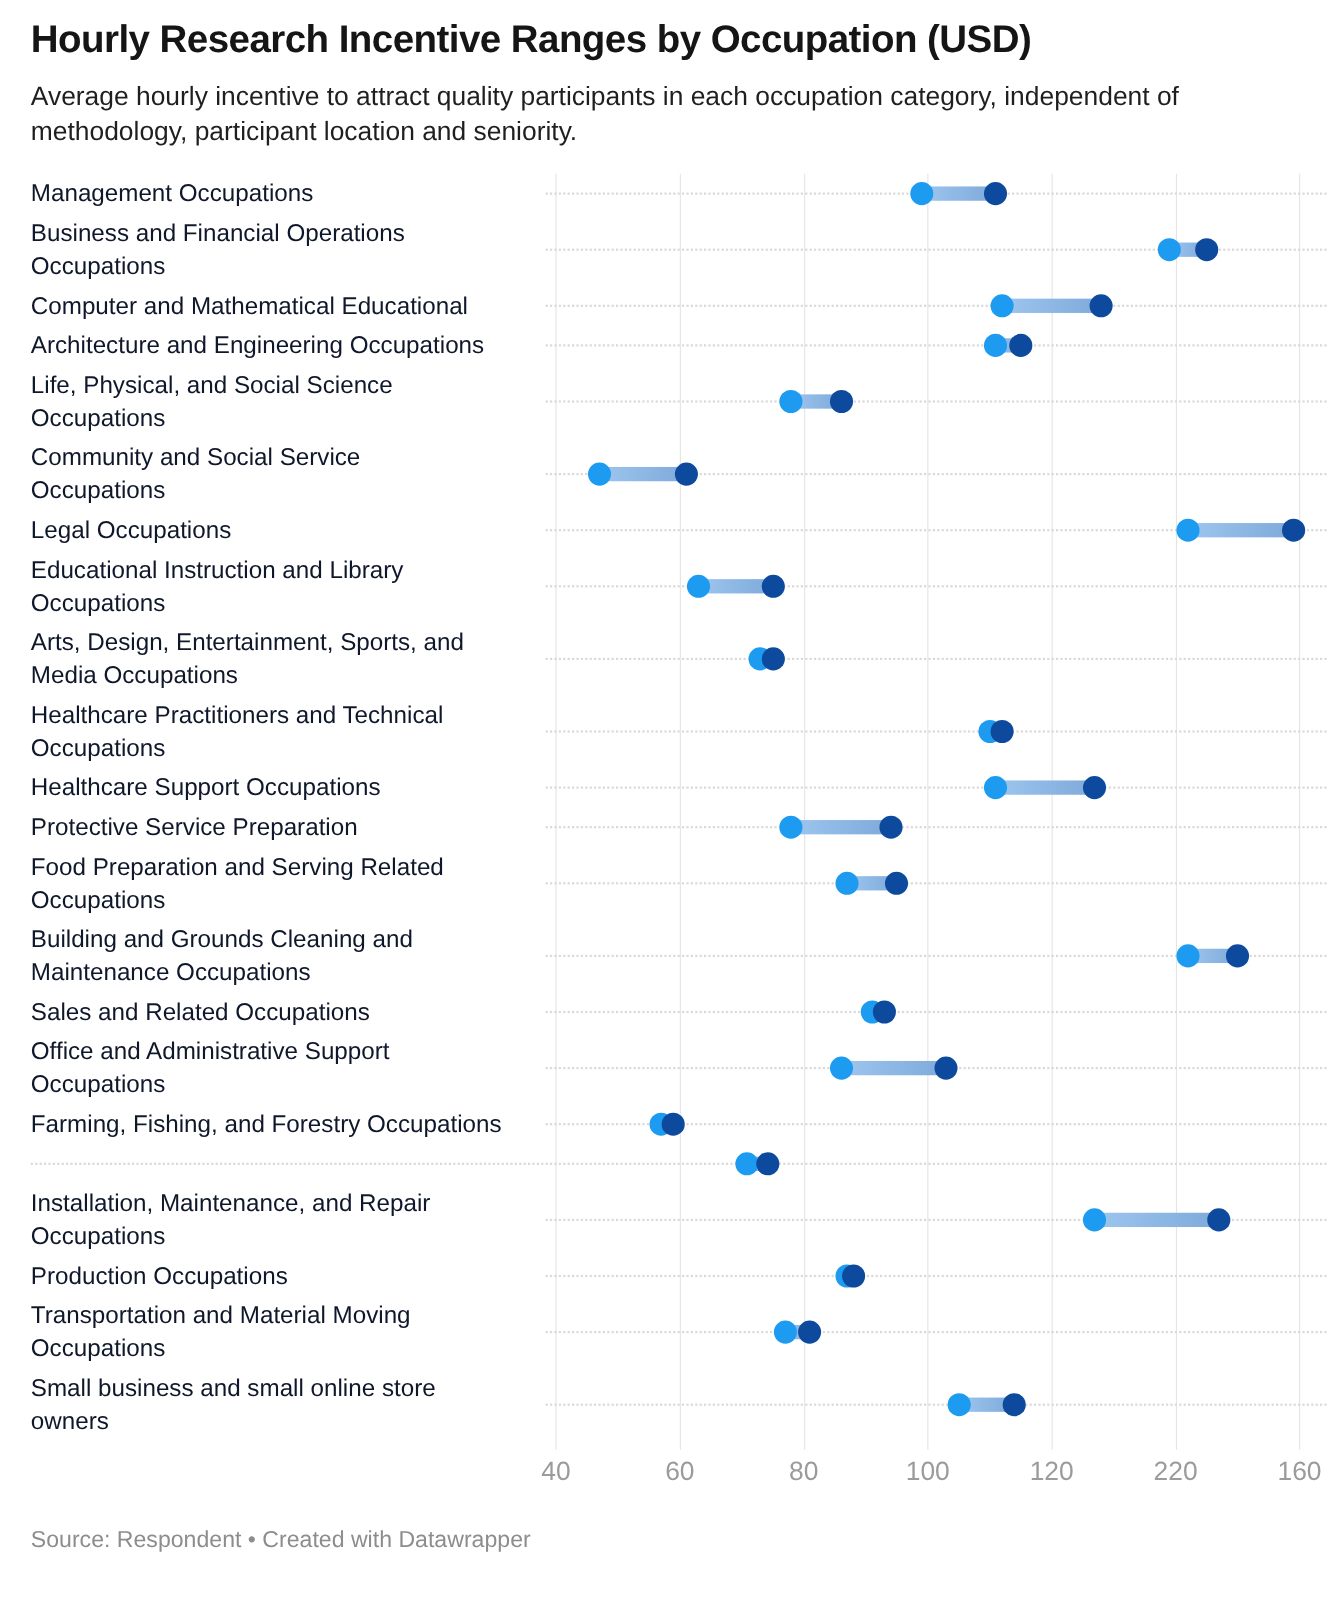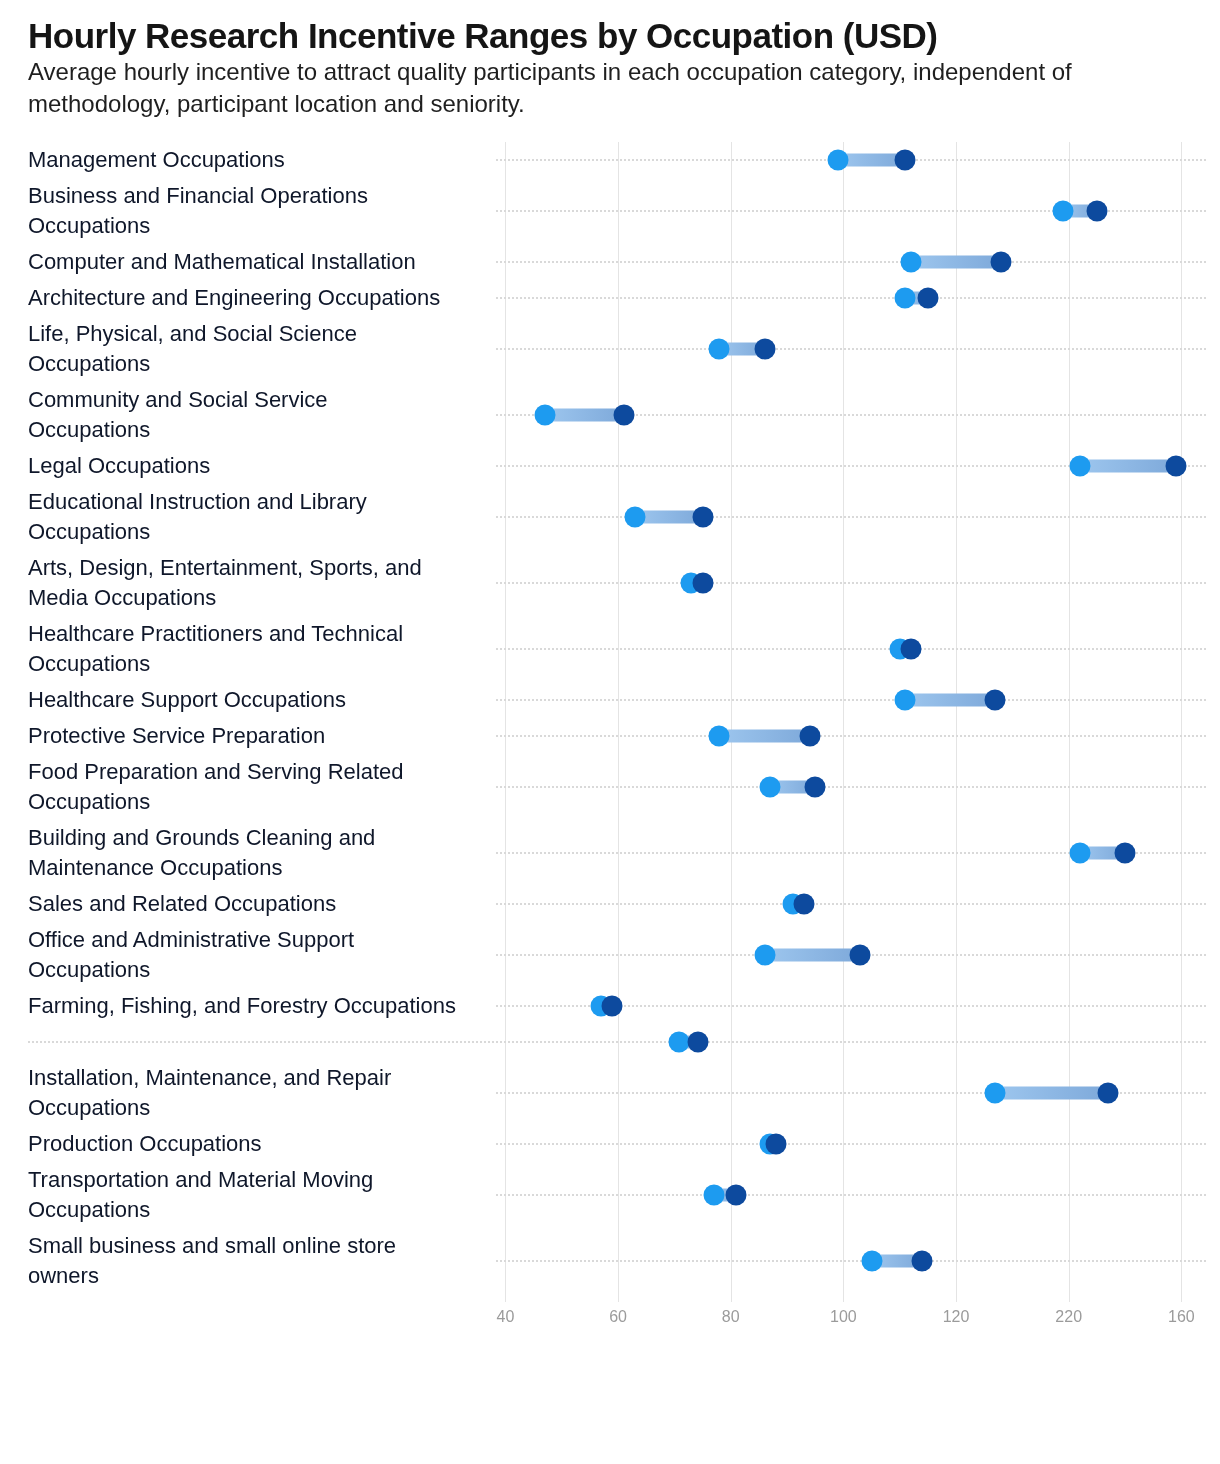--- a/index.html
+++ b/index.html
@@ -10,21 +10,21 @@
     color:var(--text,#1a1a1a);
     overflow:hidden;
   }
   .page { padding:12px 14px 0 28px; }
   .title {
     font-size:35px; font-weight:700; letter-spacing:-0.5px;
     color:#151515; margin-top:4px;
   }
   .subtitle {
     font-size:24px; line-height:32px; color:#1f1f1f;
-    margin-top:0; max-width:1192px; font-weight:400;
+    margin-top:16px; max-width:1192px; font-weight:400;
   }
   .chart { margin-top:22px; position:relative; }
   .chart-body { position:relative; }
   .grid-layer {
     position:absolute; top:0; bottom:-8px;
     left:var(--label-w,468px); right:0;
     pointer-events:none;
   }
   .gridline {
     position:absolute; top:0; bottom:0; width:1px;
@@ -54,21 +54,21 @@
   }
   .dot.low  { background:var(--dot-low,#1d9bf0); z-index:3; }
   .dot.high { background:var(--dot-high,#0d4a9e); z-index:4; }
   .axis-row {
     position:relative; height:42px;
     margin-left:var(--label-w,468px);
     margin-top:8px;
   }
   .tick-label {
     position:absolute; top:6px; transform:translateX(-50%);
-    font-size:16px; color:var(--tick,#9b9b9b);
+    font-size:24px; color:var(--tick,#9b9b9b);
   }
   .footer {
     font-size:21px; color:var(--footer,#8d8d8d);
     margin:28px 0 0 0;
   }
 </style>
 </head>
 <body>
 
 <div class="page">
@@ -100,21 +100,21 @@
             <div class="label">Business and Financial Operations
 Occupations</div>
             <div class="plot">
               <div class="leader"></div>
               <div class="connector" style="left: 79.8715%; width: 4.76039%;"></div>
               <div class="dot low" title="139" style="left: 79.8715%;"></div>
               <div class="dot high" title="145" style="left: 84.6319%;"></div>
             </div>
           </div>
           <div class="row">
-            <div class="label">Computer and Mathematical Installation</div>
+            <div class="label">Computer and Mathematical Educational</div>
             <div class="plot">
               <div class="leader"></div>
               <div class="connector" style="left: 58.4497%; width: 12.6944%;"></div>
               <div class="dot low" title="112" style="left: 58.4497%;"></div>
               <div class="dot high" title="128" style="left: 71.1441%;"></div>
             </div>
           </div>
           <div class="row">
             <div class="label">Architecture and Engineering Occupations</div>
             <div class="plot">
@@ -302,13 +302,14 @@
         <span class="tick-label" style="left: 1.32498%;">40</span>
         <span class="tick-label" style="left: 17.193%;">60</span>
         <span class="tick-label" style="left: 33.0609%;">80</span>
         <span class="tick-label" style="left: 48.9289%;">100</span>
         <span class="tick-label" style="left: 64.7969%;">120</span>
         <span class="tick-label" style="left: 80.6649%;">220</span>
         <span class="tick-label" style="left: 96.5328%;">160</span>
       </div>
   </div>
 
+  <p class="footer">Source: Respondent • Created with Datawrapper</p>
 </div>
 
 </body></html>

